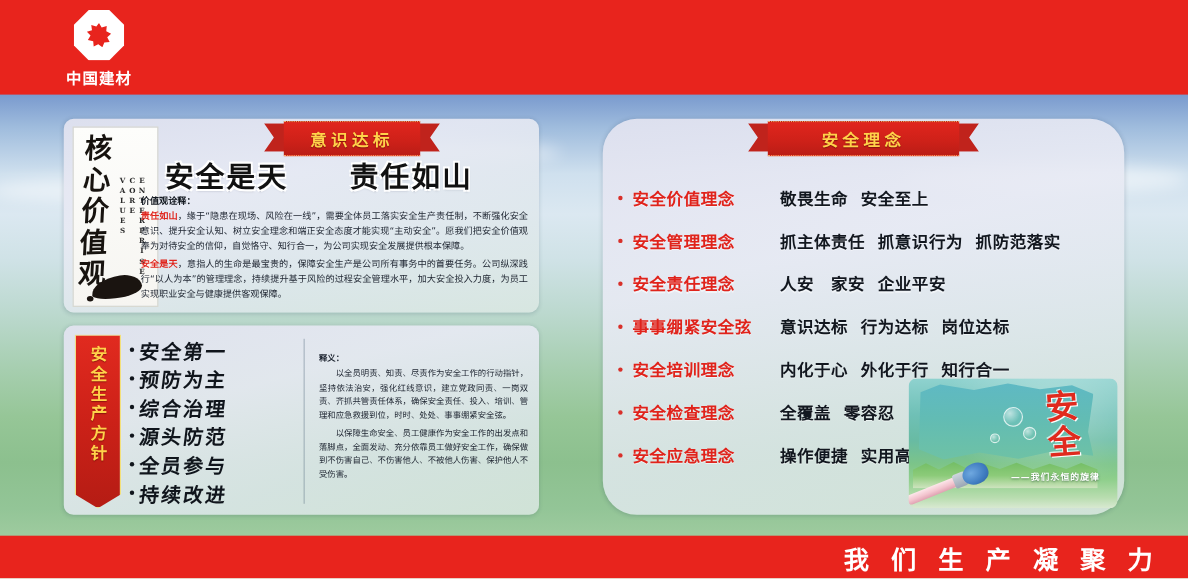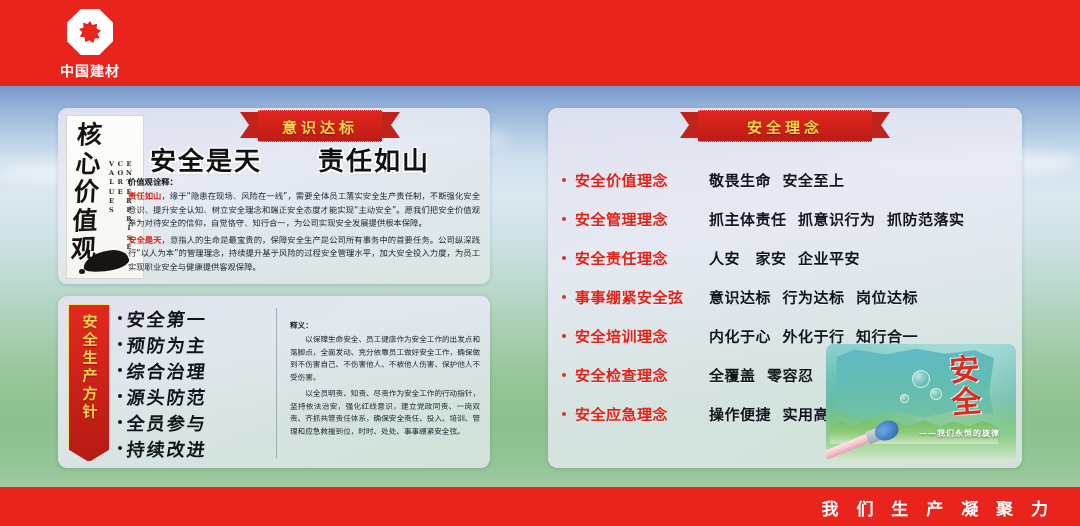--- a/index.html
+++ b/index.html
@@ -57,21 +57,21 @@
     font-family:"DejaVu Sans","Liberation Sans",sans-serif;
   }
 
   
   .footer-band{
     position:absolute;left:0;bottom:0;width:1080px;height:39px;
     background:#e8241d;
   }
   .footer-slogan{
     position:absolute;right:26px;top:50%;transform:translateY(-50%);
-    color:#ffffff;font-size:17px;font-weight:bold;letter-spacing:6px;
+    color:#ffffff;font-size:23px;font-weight:bold;letter-spacing:6px;
     font-family:"DejaVu Sans","Liberation Sans",sans-serif;
   }
 
   
   .card{
     position:absolute;border-radius:9px;
     background:linear-gradient(165deg,rgba(226,227,240,.93) 0%,rgba(232,234,244,.9) 35%,rgba(223,232,236,.86) 70%,rgba(221,233,228,.82) 100%);
     box-shadow:0 1px 4px rgba(30,50,80,.18);
   }
 
@@ -186,21 +186,21 @@
   }
   .policy-divider{
     position:absolute;left:218px;top:12px;width:1px;height:150px;
     background:rgba(90,110,130,.45);
   }
   #policy-body{left:232px;top:12px;width:190px;font-size:7.6px;line-height:1.68;}
   #policy-body .lbl{font-weight:bold;display:block;margin-bottom:1px;margin-top:12px;}
   #policy-body p{margin:0 0 3px 0;text-indent:2em;}
 
   
-  #card-concepts{left:548px;top:108px;width:474px;height:360px;}
+  #card-concepts{left:548px;top:108px;width:474px;height:360px;border-radius:31px;}
   #ribbon-concepts{left:680px;top:110px;width:210px;}
   .concept-list{
     position:absolute;left:14px;top:52px;right:10px;
   }
   .concept-row{
     display:flex;align-items:center;height:39px;
   }
   .concept-row .dot{
     width:4px;height:4px;border-radius:50%;background:#d8302a;
     margin-right:9px;flex:none;
@@ -370,22 +370,22 @@
       <div class="policy-item">
         <span class="dot"></span>
         <span class="txt">持续改进</span>
       </div>
     </div>
 
     <div class="policy-divider"></div>
 
     <div class="body-text" id="policy-body">
       <span class="lbl">释义：</span>
+      <p>以全员明责、知责、尽责作为安全工作的行动指针，坚持依法治安，强化红线意识，建立党政同责、一岗双责、齐抓共管责任体系，确保安全责任、投入、培训、管理和应急救援到位，时时、处处、事事绷紧安全弦。</p>
       <p>以保障生命安全、员工健康作为安全工作的出发点和落脚点，全面发动、充分依靠员工做好安全工作，确保做到不伤害自己、不伤害他人、不被他人伤害、保护他人不受伤害。</p>
-      <p>以全员明责、知责、尽责作为安全工作的行动指针，坚持依法治安，强化红线意识，建立党政同责、一岗双责、齐抓共管责任体系，确保安全责任、投入、培训、管理和应急救援到位，时时、处处、事事绷紧安全弦。</p>
     </div>
   </div>
 
   <div class="card" id="card-concepts">
     <div class="concept-list">
       <div class="concept-row">
         <span class="dot"></span>
         <span class="name">安全价值理念</span>
         <span class="val">敬畏生命  安全至上</span>
       </div>

